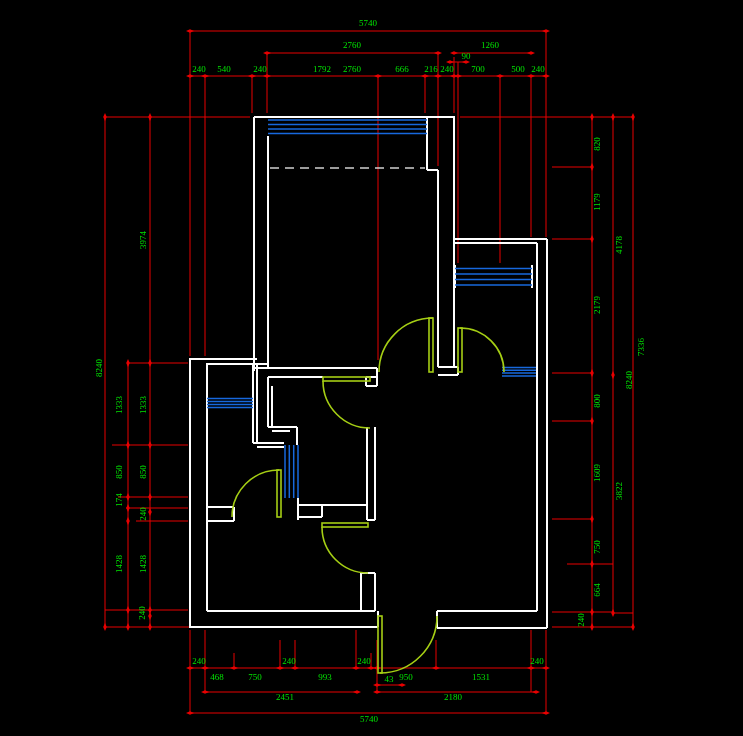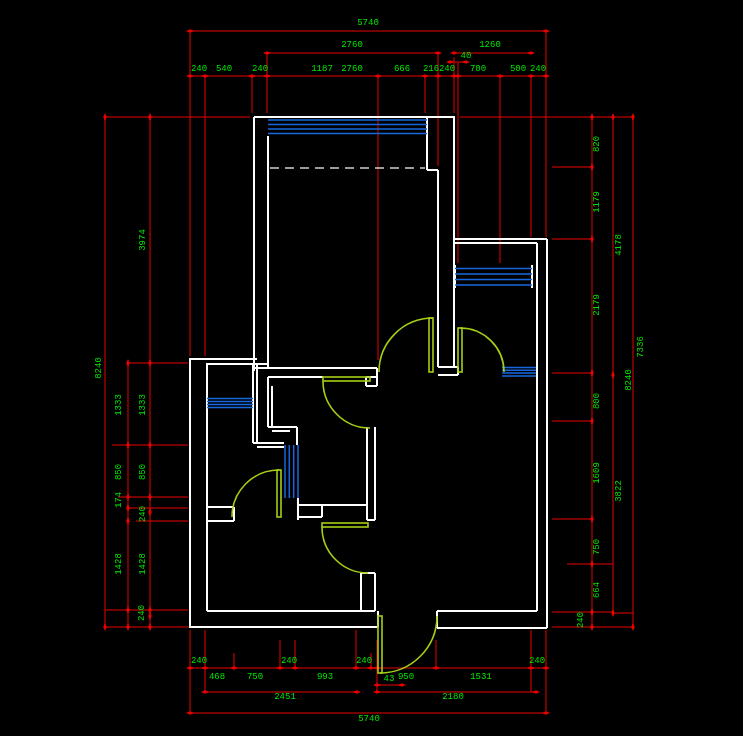--- a/index.html
+++ b/index.html
@@ -1,17 +1,17 @@
 <!DOCTYPE html>
 <html><head>
 <meta charset="utf-8">
 <style>
   html,body{margin:0;padding:0;background:#000;}
   #canvas{position:relative;width:743px;height:736px;background:var(--bg,#000);overflow:hidden;
-          font-family:Liberation Mono, monospace;}
+          font-family:Liberation Serif, serif;}
   #plan{position:absolute;left:0;top:0;}
   .walls line, .walls path{stroke:var(--wall);stroke-width:2;fill:none;}
   .dashes line{stroke:var(--dashed);stroke-width:1.6;stroke-dasharray:9 6;}
   .windows line{stroke:var(--window);stroke-width:1.5;}
   .doors rect{stroke:var(--door);stroke-width:1.6;fill:none;}
   .doors path{stroke:var(--door);stroke-width:1.6;fill:none;}
   .dims line{stroke:var(--dim);stroke-width:1;}
   #ticks{fill:var(--dim);stroke:none;}
   .d{position:absolute;color:var(--txt);font-size:9px;line-height:9px;white-space:nowrap;
      transform:translate(-50%,-50%);}
@@ -208,25 +208,25 @@
       <rect x="378" y="616" width="4" height="57"></rect>
       <path d="M380,673 A57,57 0 0 0 437,616"></path>
     </g>
   </svg>
 
   <div id="labels">
 
     <span class="d" style="--x:368;--y:23">5740</span>
     <span class="d" style="--x:352;--y:45">2760</span>
     <span class="d" style="--x:490;--y:45">1260</span>
-    <span class="d" style="--x:466;--y:56">40</span>
+    <span class="d" style="--x:466;--y:56">90</span>
     <span class="d" style="--x:199;--y:69">240</span>
     <span class="d" style="--x:224;--y:69">540</span>
     <span class="d" style="--x:260;--y:69">240</span>
-    <span class="d" style="--x:322;--y:69">1187</span>
+    <span class="d" style="--x:322;--y:69">1792</span>
     <span class="d" style="--x:352;--y:69">2760</span>
     <span class="d" style="--x:402;--y:69">666</span>
     <span class="d" style="--x:431;--y:69">216</span>
     <span class="d" style="--x:447;--y:69">240</span>
     <span class="d" style="--x:478;--y:69">700</span>
     <span class="d" style="--x:518;--y:69">500</span>
     <span class="d" style="--x:538;--y:69">240</span>
 
     <span class="d v" style="--x:99;--y:368">8240</span>
     <span class="d v" style="--x:143;--y:240">3974</span>

